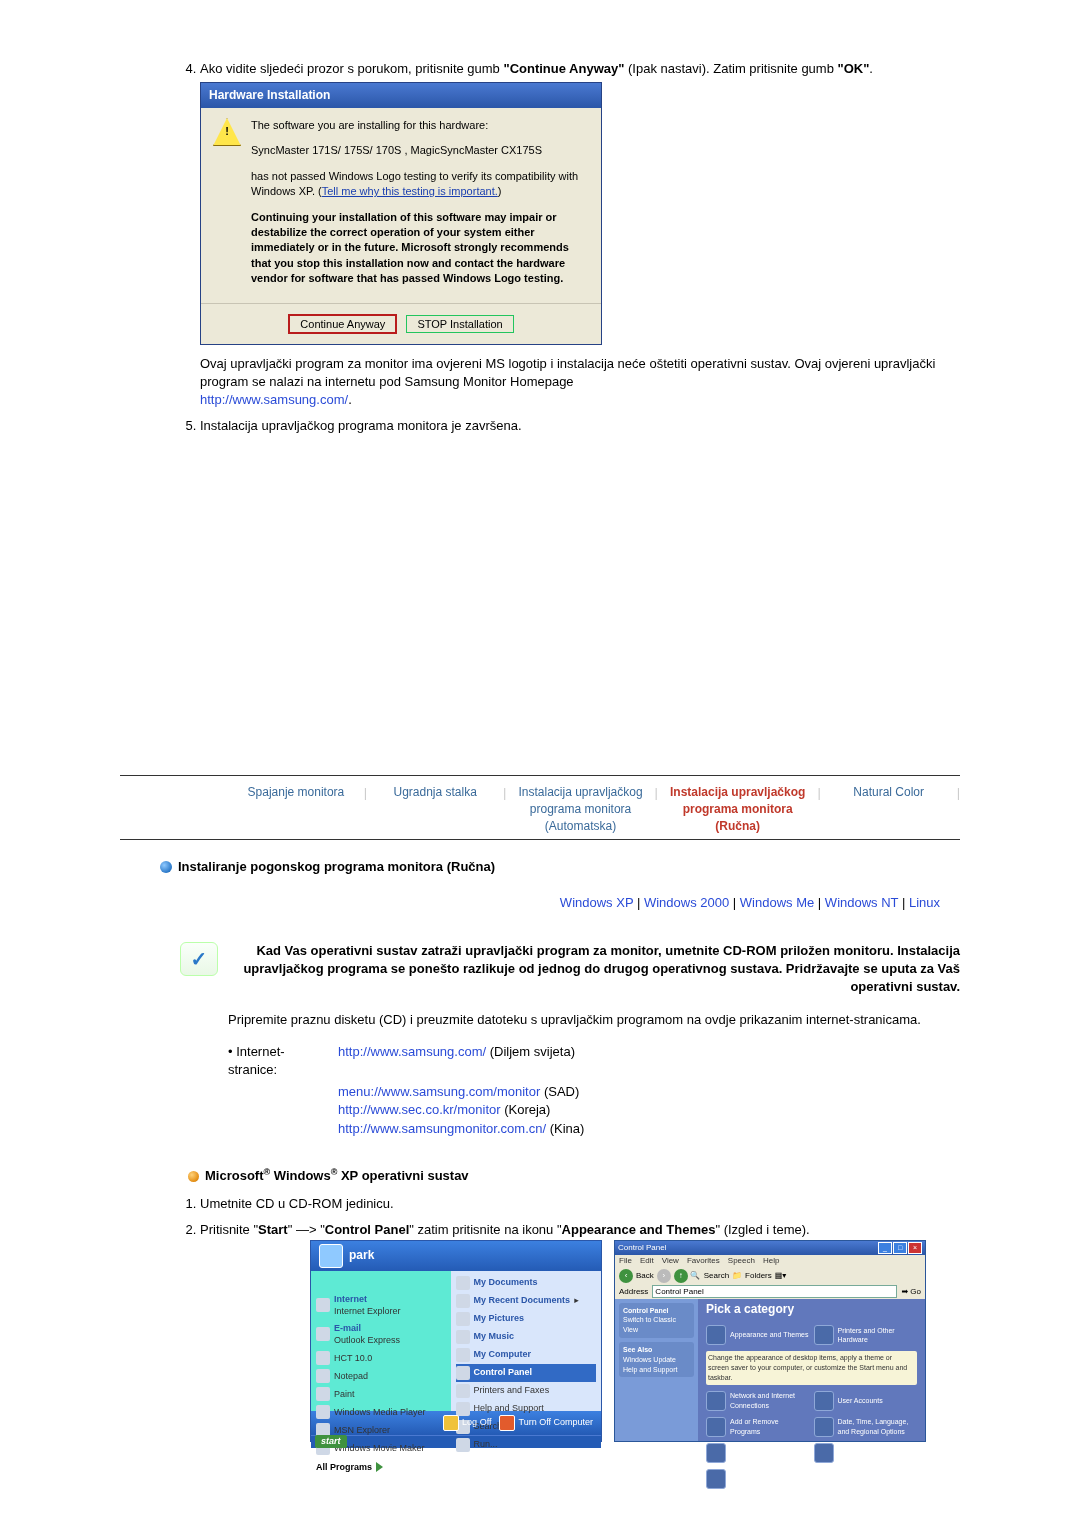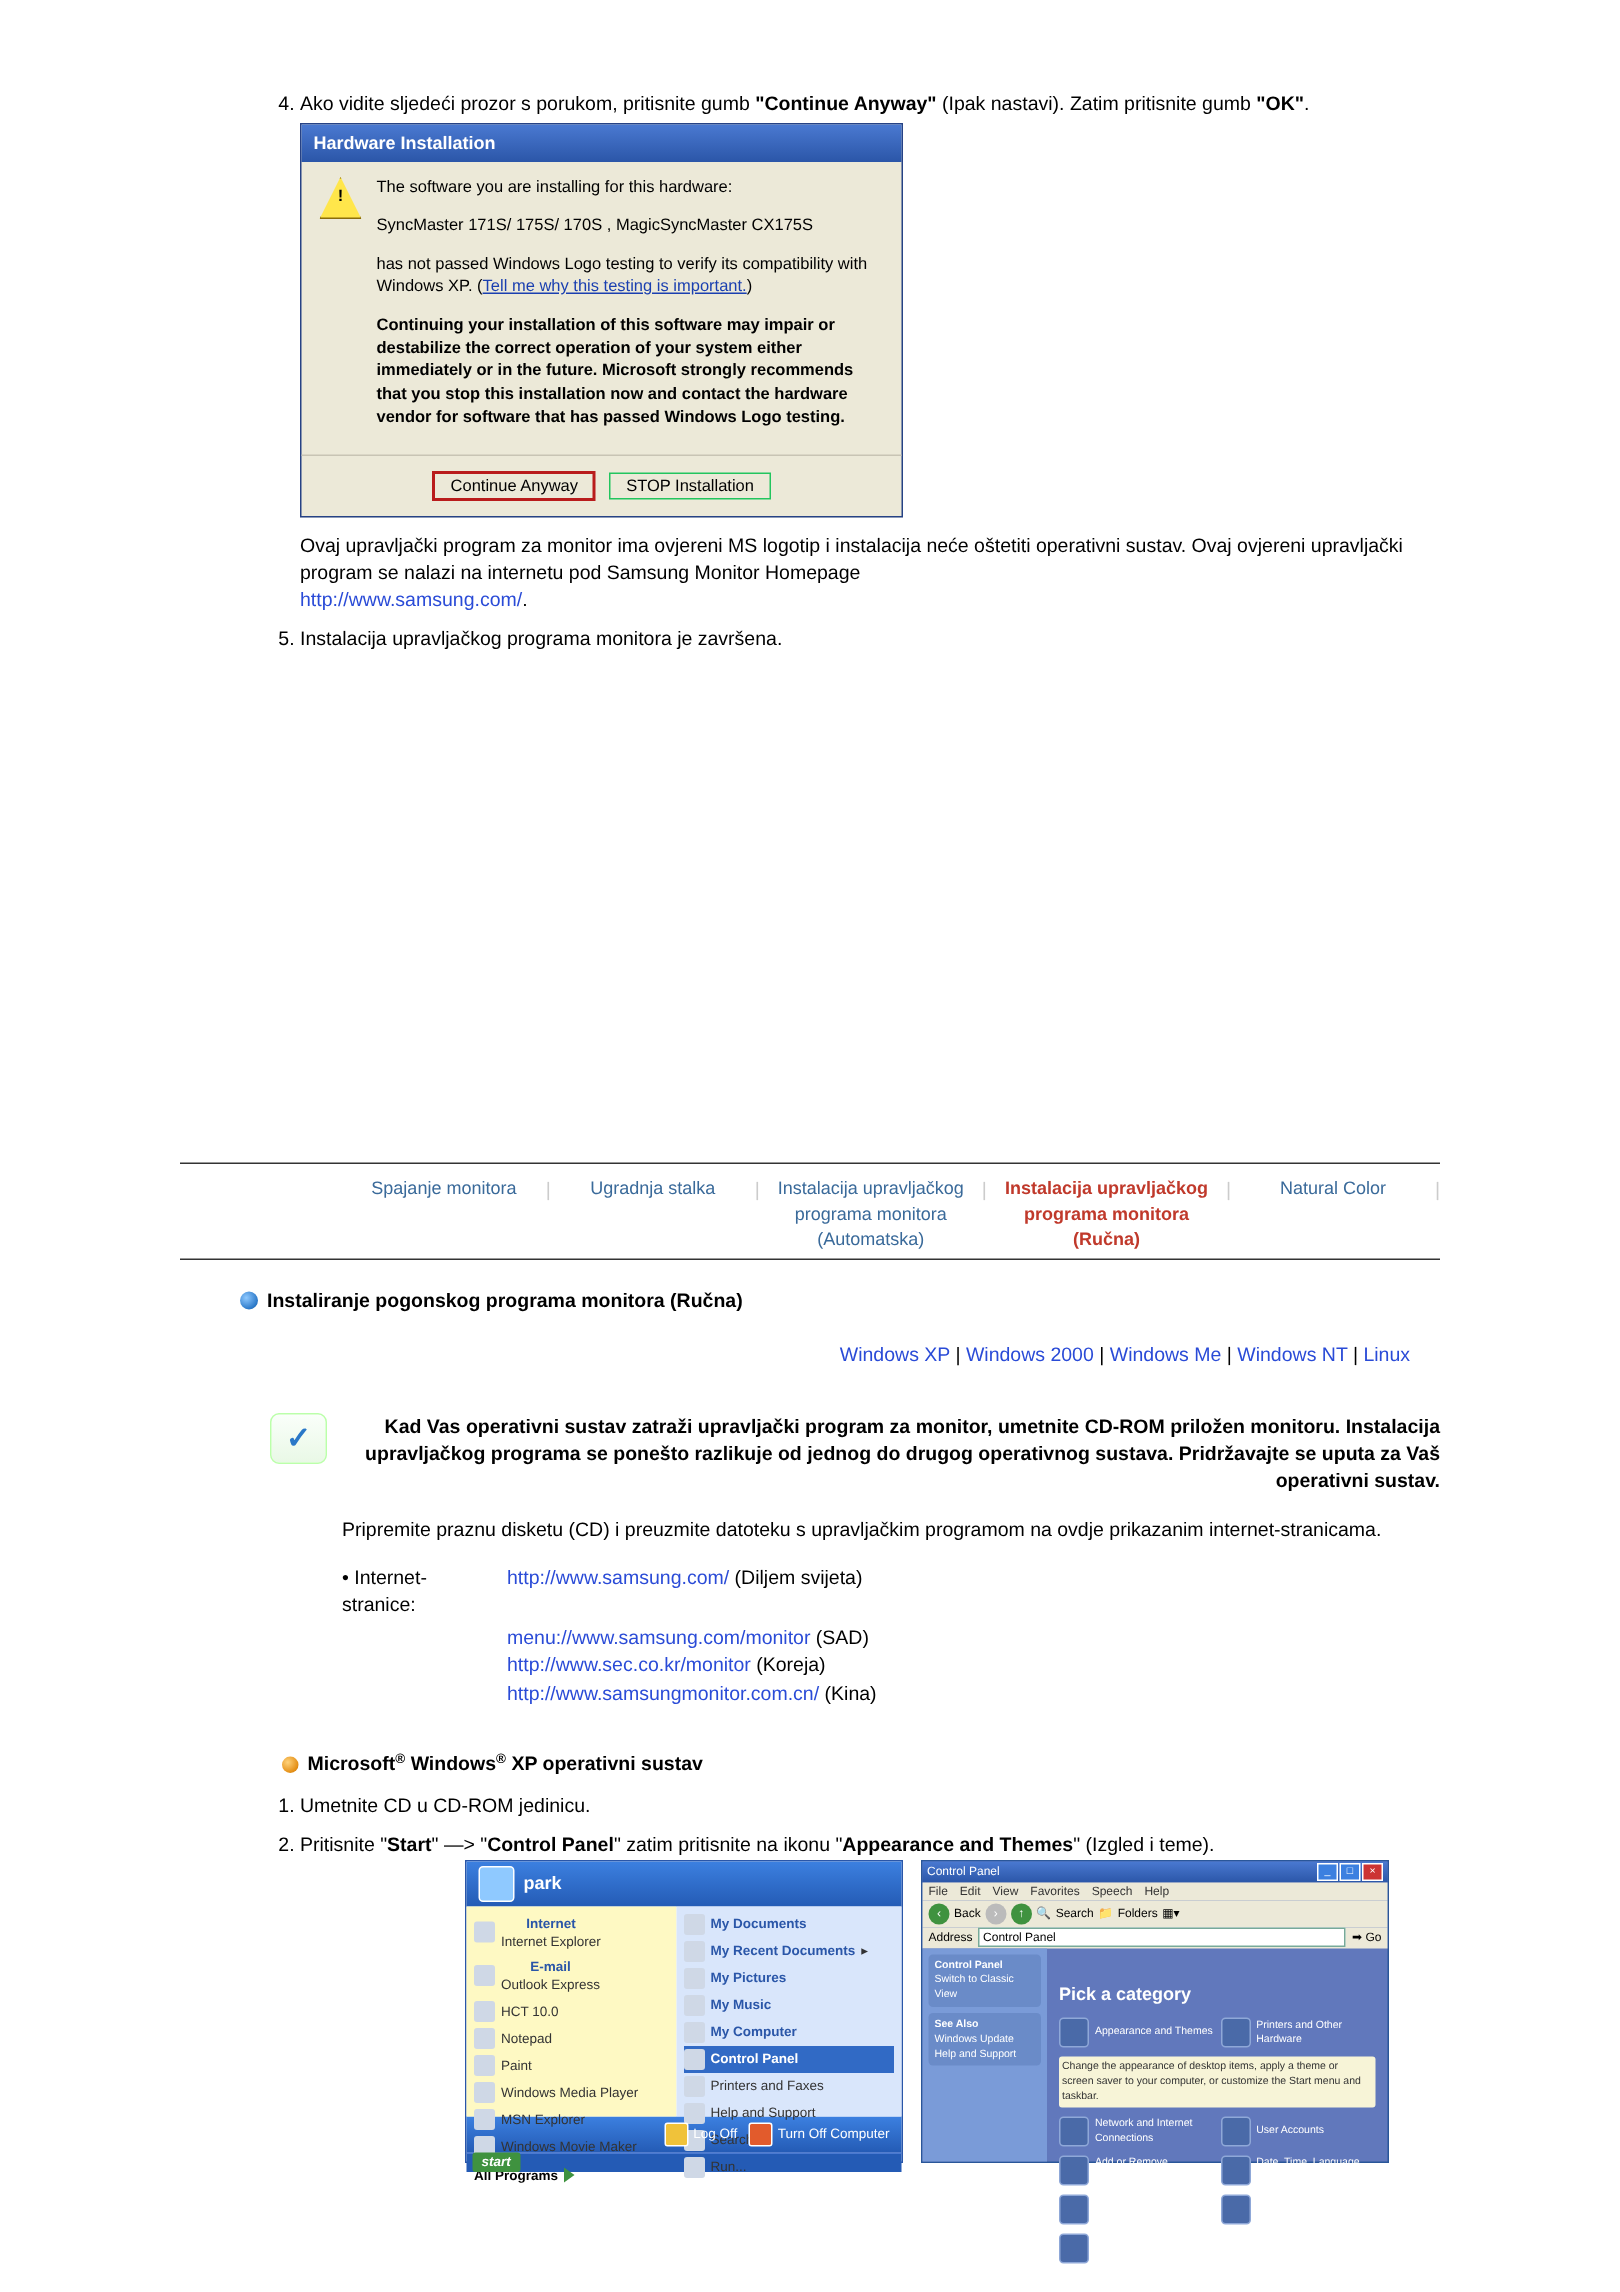--- a/index.html
+++ b/index.html
@@ -123,21 +123,21 @@
   .start-header {
     height: 30px;
     background: linear-gradient(#3c80e0,#245bb5);
     color: #fff; font-weight: bold;
     display: flex; align-items: center;
     padding-left: 8px; gap: 6px;
     font-size: 12px;
   }
   .avatar { width: 22px; height: 22px; background: #8fc9ff; border: 1px solid #fff; border-radius: 3px; }
   .start-body { display: flex; height: 140px; }
-  .start-left { width: 48%; background: #fef9c3; padding: 3px 5px; text-align: center; }
+  .start-left { width: 48%; background: #5eead4; padding: 20px 5px; }
   .start-right { width: 52%; background: #d9e6fb; padding: 3px 5px; }
   .sm-item { display: flex; align-items: center; gap: 4px; padding: 2px 0; font-size: 9px; color: #333; }
   .sm-item .ic { width: 14px; height: 14px; background: #cfd8e6; border-radius: 2px; display:inline-block; }
   .sm-item b { color: #2a56a8; }
   .sm-item.sel { background: #316ac5; color: #fff; }
   .sm-item.sel b { color: #fff; }
   .start-bottom {
     background: linear-gradient(#3c80e0,#245bb5);
     color: #fff; height: 24px;
     display: flex; justify-content: flex-end; align-items: center;
@@ -164,21 +164,21 @@
   .cp-titlebar .wb.mn{background:#3c80e0;}
   .cp-menubar { background:#ece9d8; height:12px; padding:0 4px; color:#333; display:flex; gap:8px; align-items:center;}
   .cp-toolbar { background:#ece9d8; height:18px; padding:0 4px; display:flex; align-items:center; gap:3px;}
   .cp-toolbar .ic{width:14px;height:14px;border-radius:50%;background:#3f923f;color:#fff;display:flex;align-items:center;justify-content:center;}
   .cp-toolbar .ic.fwd{background:#bbb;}
   .cp-addr { background:#ece9d8; height:14px; padding:0 4px; display:flex; align-items:center; gap:4px;}
   .cp-addr input{ flex:1; height:11px; font-size:8px; border:1px solid #7a9; padding:0 2px;}
   .cp-body { display:flex; height: calc(100% - 58px); }
   .cp-side { width:75px; background:#7a9bd8; padding:4px; color:#fff; }
   .cp-side .box { background:#6a8bc8; border-radius:3px; padding:3px 4px; margin-bottom:4px; font-size:7px;}
-  .cp-main { flex:1; padding:22px 8px; color:#fff; }
+  .cp-main { flex:1; padding:2px 8px; color:#fff; }
   .cp-main h4 { margin:0 0 8px 0; font-size:12px; font-weight:bold; color:#fff;}
   .cp-cats { display:grid; grid-template-columns:1fr 1fr; gap:6px 4px; }
   .cp-cat { display:flex; align-items:center; gap:4px; font-size:7px; color:#fff;}
   .cp-cat .catic{width:18px;height:18px;background:#4a6aa8;border-radius:3px;flex-shrink:0;border:1px solid #8fa8d8;}
 </style>
 </head>
 <body>
 
 <div class="content">
 

